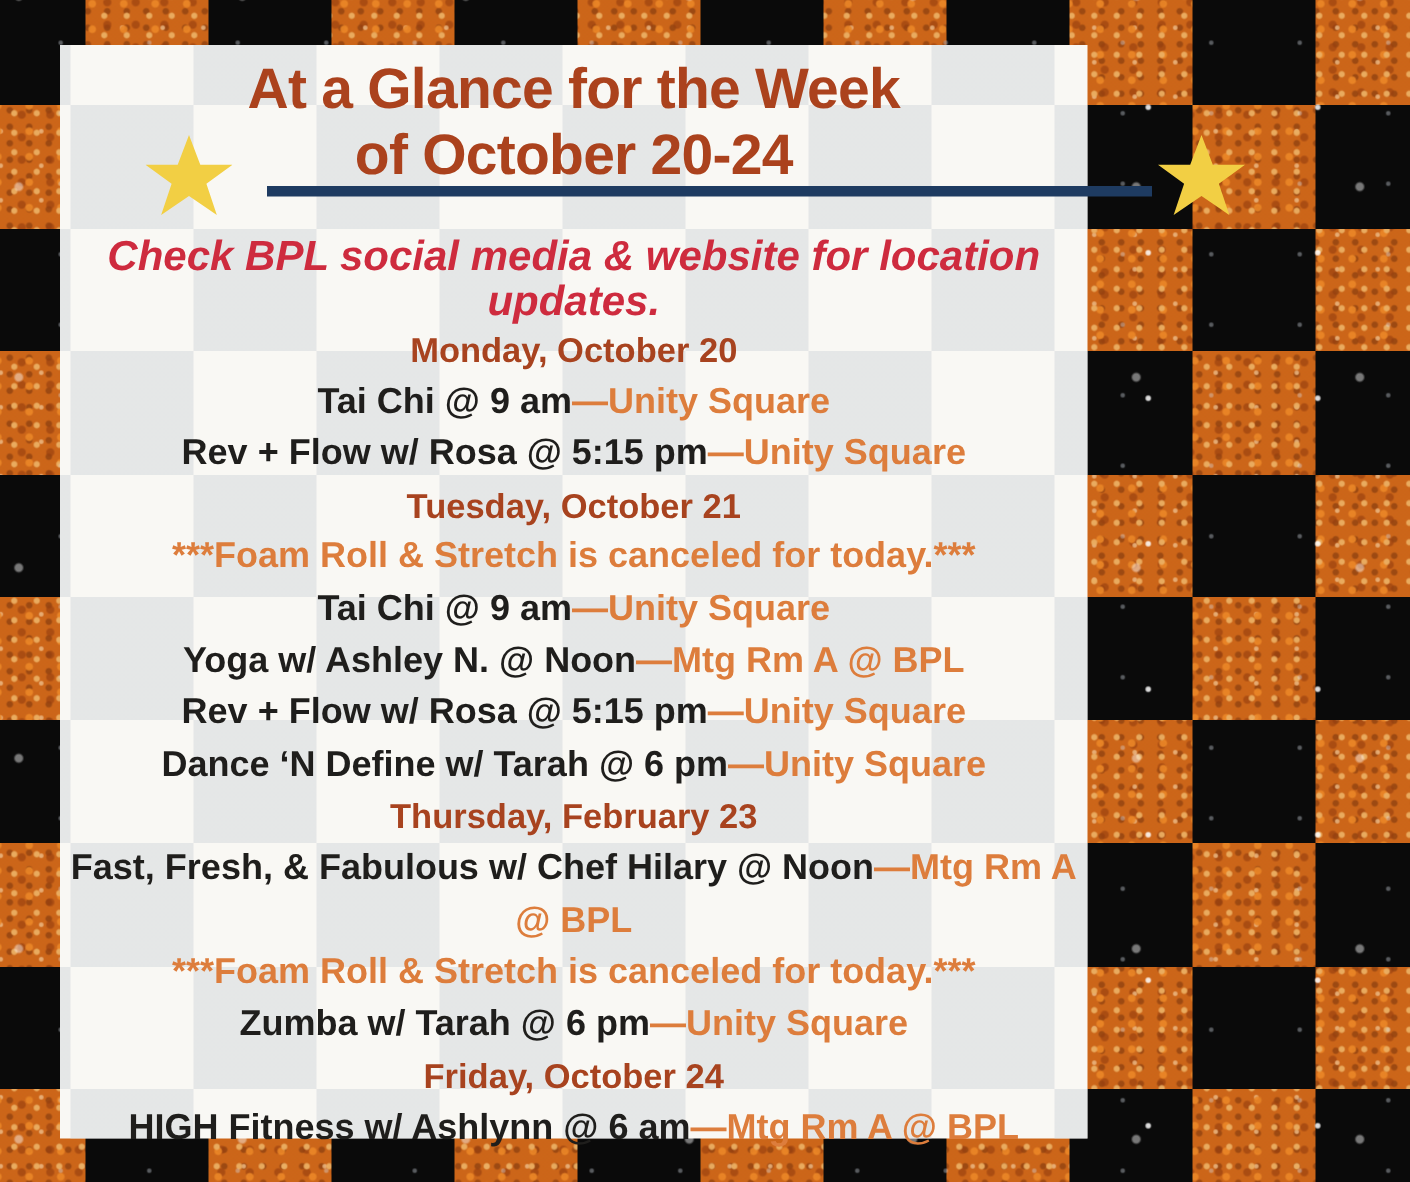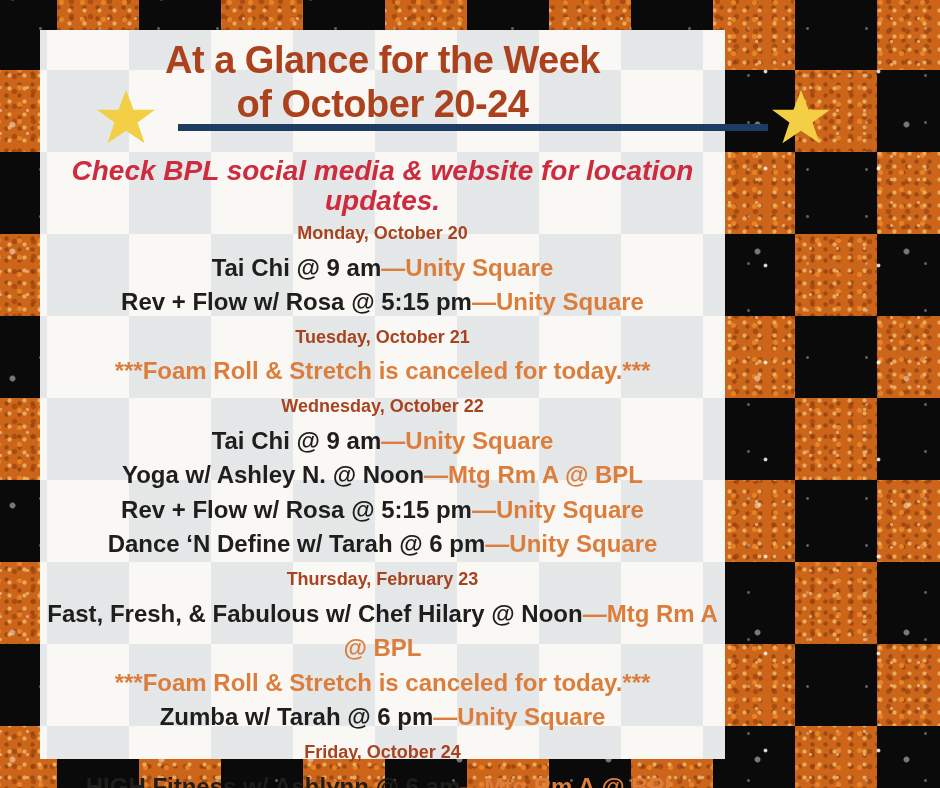--- a/index.html
+++ b/index.html
@@ -96,21 +96,21 @@
     font-size: 28px; line-height: 30px;
     color: var(--subtitle, #ce2b3e);
   }
 
   .schedule {
     text-align: center;
     font-weight: 700;
     font-size: 24px; line-height: 34.6px;
     color: var(--event-text, #1f1e1c);
   }
-  .schedule .line.day    { color: var(--day-header, #a8431f); font-size: 18px; }
+  .schedule .line.day    { color: var(--day-header, #a8431f); font-size: 23px; }
   .schedule .line.notice { color: var(--notice-text, #dd7d3c); }
   .schedule .activity    { color: var(--event-text, #1f1e1c); }
   .schedule .location    { color: var(--location-text, #dd7d3c); }
 </style>
 </head>
 <body>
 
 <div class="poster">
   <div class="card">
 
@@ -126,21 +126,20 @@
     </div>
 
     <div class="subtitle">Check BPL social media &amp; website for location updates.</div>
 
     <div class="schedule">
         <div class="line day">Monday, October 20</div>
         <div class="line event"><span class="activity">Tai Chi @ 9 am</span><span class="location">—Unity Square</span></div>
         <div class="line event"><span class="activity">Rev + Flow w/ Rosa @ 5:15 pm</span><span class="location">—Unity Square</span></div>
         <div class="line day">Tuesday, October 21</div>
         <div class="line notice">***Foam Roll &amp; Stretch is canceled for today.***</div>
-        <div class="line day">Wednesday, October 22</div>
         <div class="line event"><span class="activity">Tai Chi @ 9 am</span><span class="location">—Unity Square</span></div>
         <div class="line event"><span class="activity">Yoga w/ Ashley N. @ Noon</span><span class="location">—Mtg Rm A @ BPL</span></div>
         <div class="line event"><span class="activity">Rev + Flow w/ Rosa @ 5:15 pm</span><span class="location">—Unity Square</span></div>
         <div class="line event"><span class="activity">Dance ‘N Define w/ Tarah @ 6 pm</span><span class="location">—Unity Square</span></div>
         <div class="line day">Thursday, February 23</div>
         <div class="line event"><span class="activity">Fast, Fresh, &amp; Fabulous w/ Chef Hilary @ Noon</span><span class="location">—Mtg Rm A @ BPL</span></div>
         <div class="line notice">***Foam Roll &amp; Stretch is canceled for today.***</div>
         <div class="line event"><span class="activity">Zumba w/ Tarah @ 6 pm</span><span class="location">—Unity Square</span></div>
         <div class="line day">Friday, October 24</div>
         <div class="line event"><span class="activity">HIGH Fitness w/ Ashlynn @ 6 am</span><span class="location">—Mtg Rm A @ BPL</span></div>

